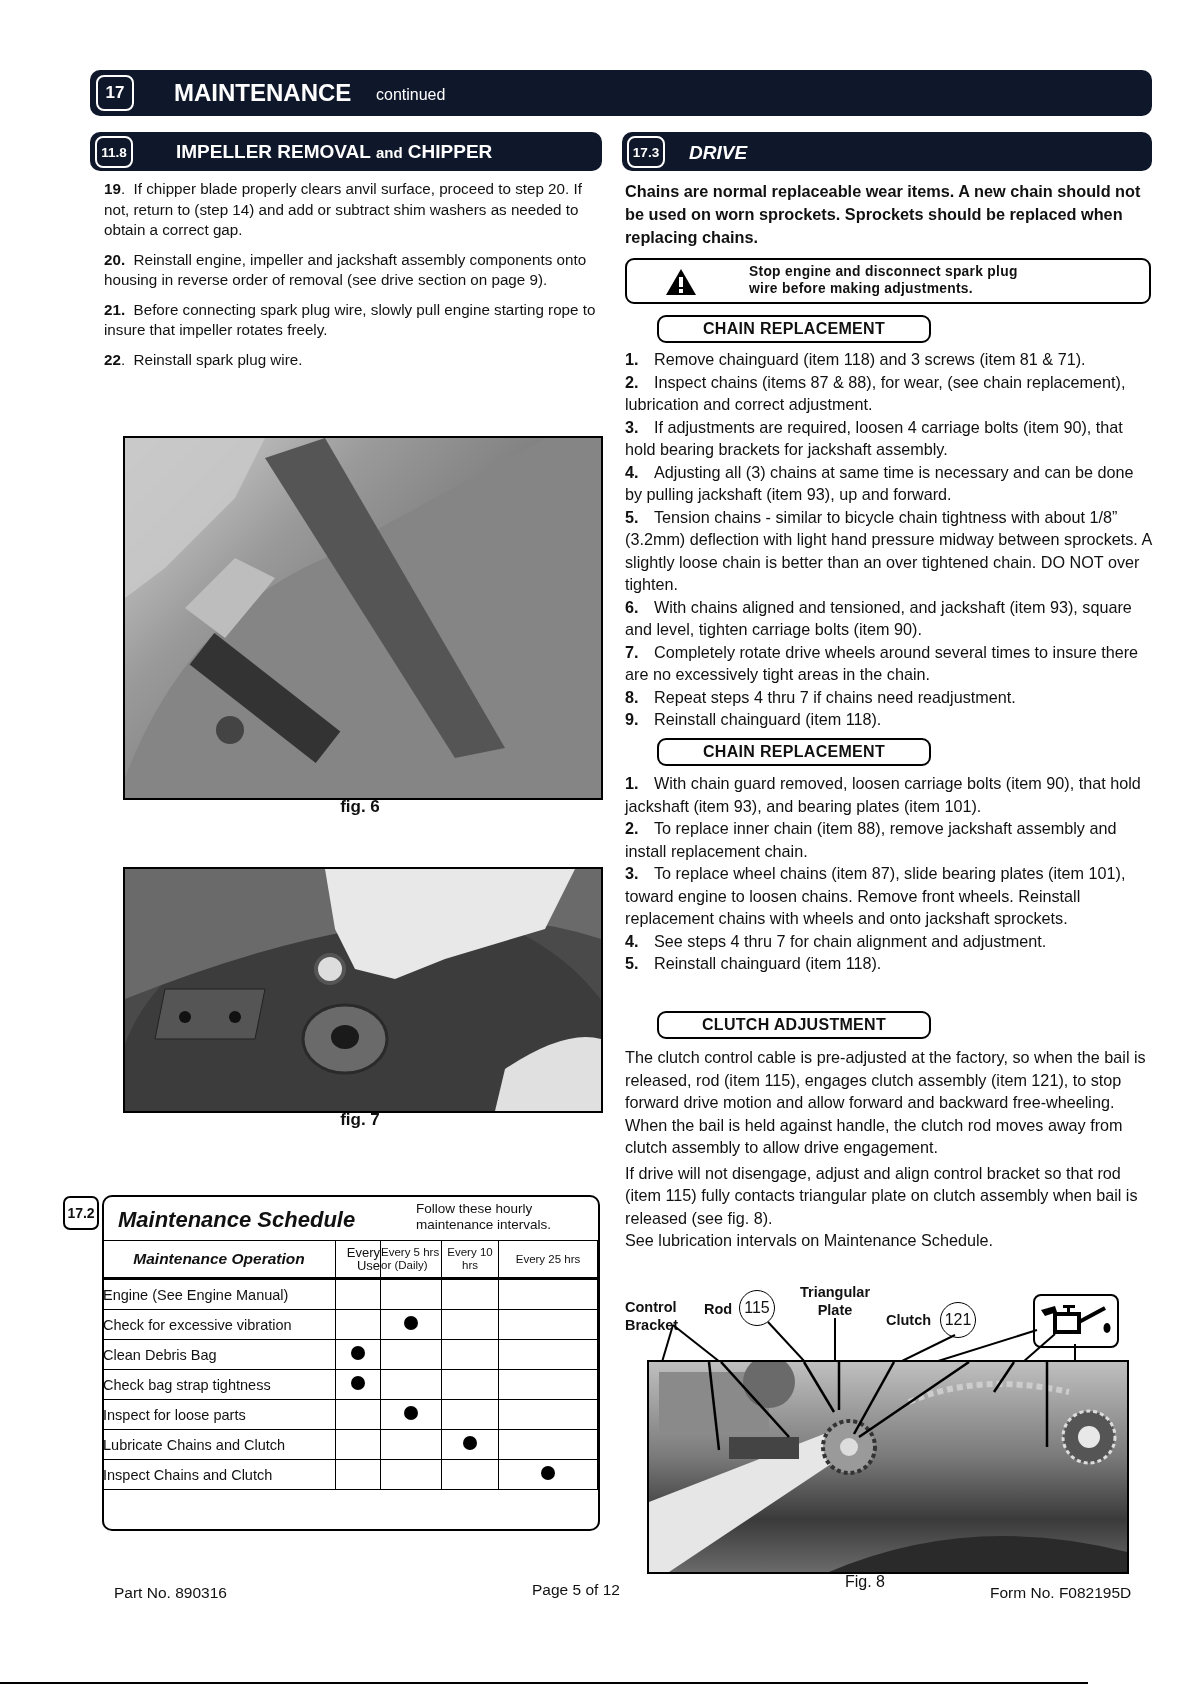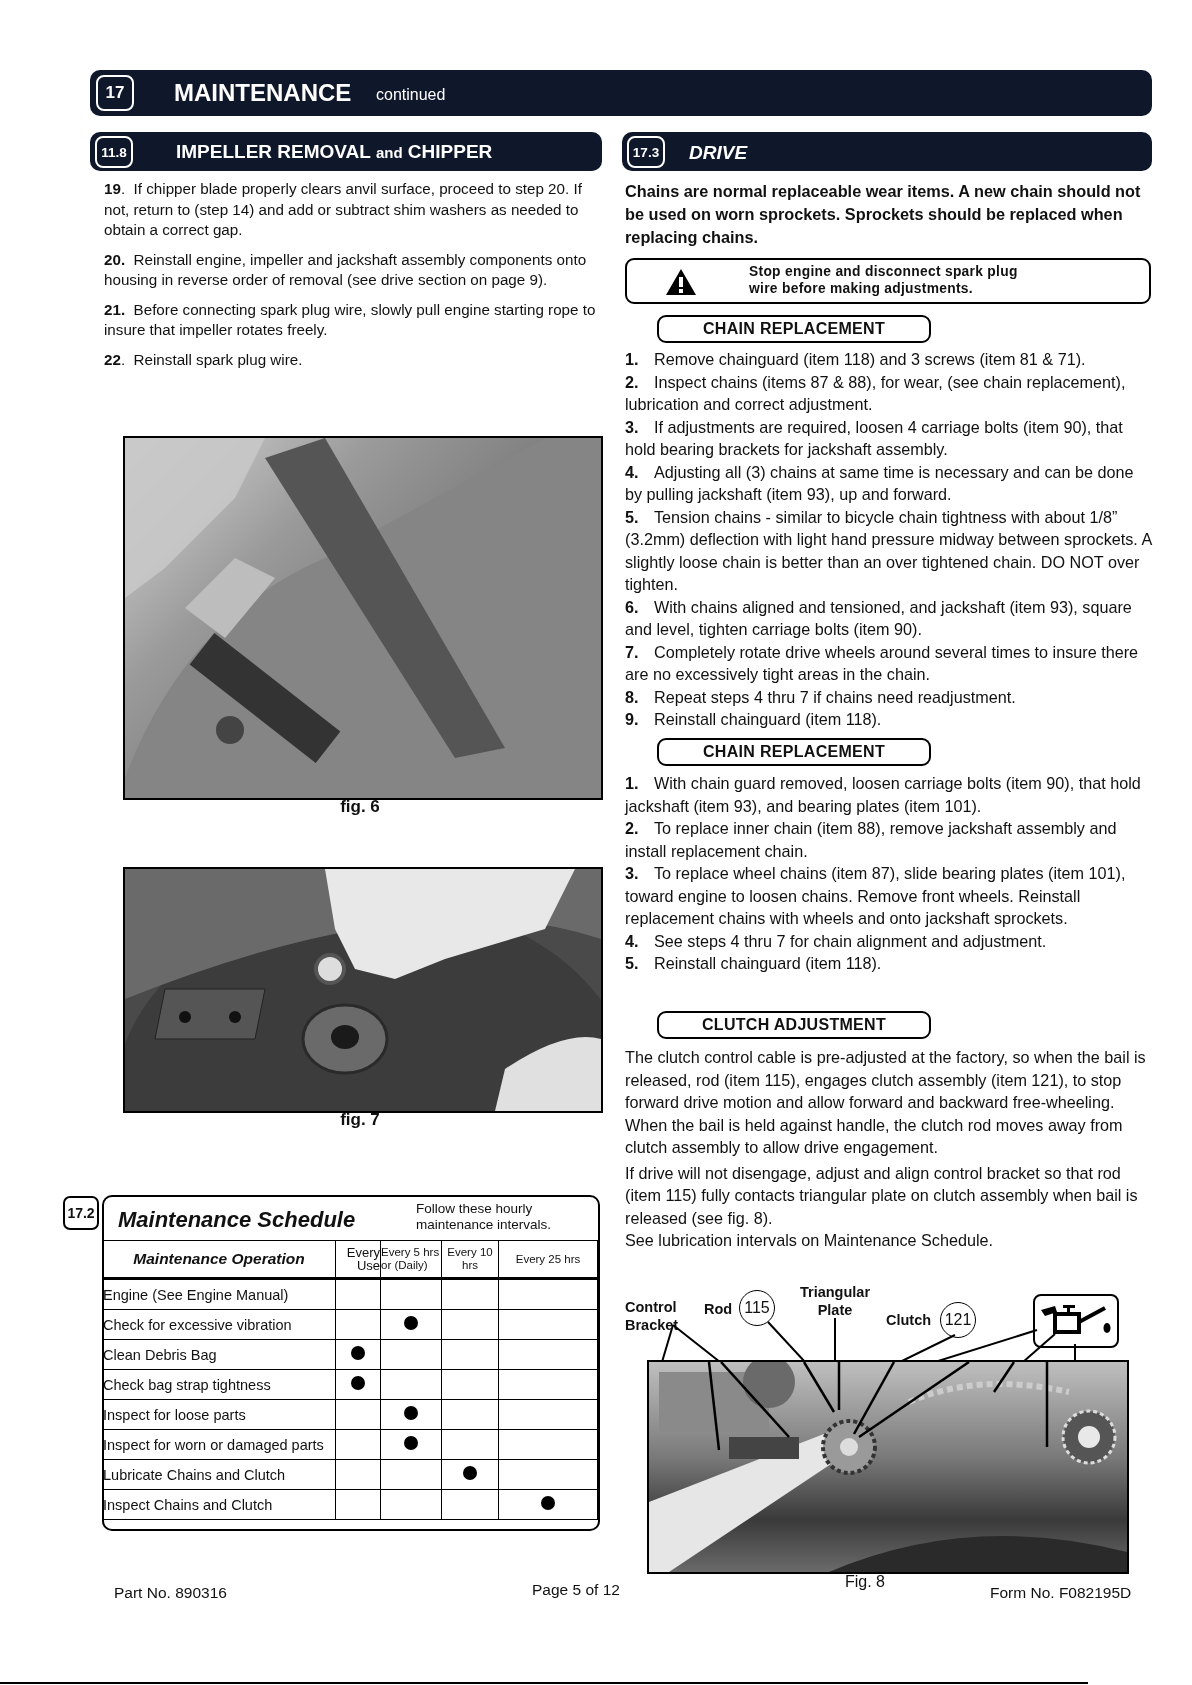--- a/index.html
+++ b/index.html
@@ -124,27 +124,20 @@
           <td style="text-align: center;"></td>
         </tr>
         <tr>
           <td>Inspect for loose parts</td>
           <td style="text-align: center;"></td>
           <td style="text-align: center;"><span class="dot"></span></td>
           <td style="text-align: center;"></td>
           <td style="text-align: center;"></td>
         </tr>
         <tr>
-          <td>Inspect for worn or damaged parts</td>
-          <td style="text-align: center;"></td>
-          <td style="text-align: center;"><span class="dot"></span></td>
-          <td style="text-align: center;"></td>
-          <td style="text-align: center;"></td>
-        </tr>
-        <tr>
           <td>Lubricate Chains and Clutch</td>
           <td style="text-align: center;"></td>
           <td style="text-align: center;"></td>
           <td style="text-align: center;"><span class="dot"></span></td>
           <td style="text-align: center;"></td>
         </tr>
         <tr>
           <td>Inspect Chains and Clutch</td>
           <td style="text-align: center;"></td>
           <td style="text-align: center;"></td>

